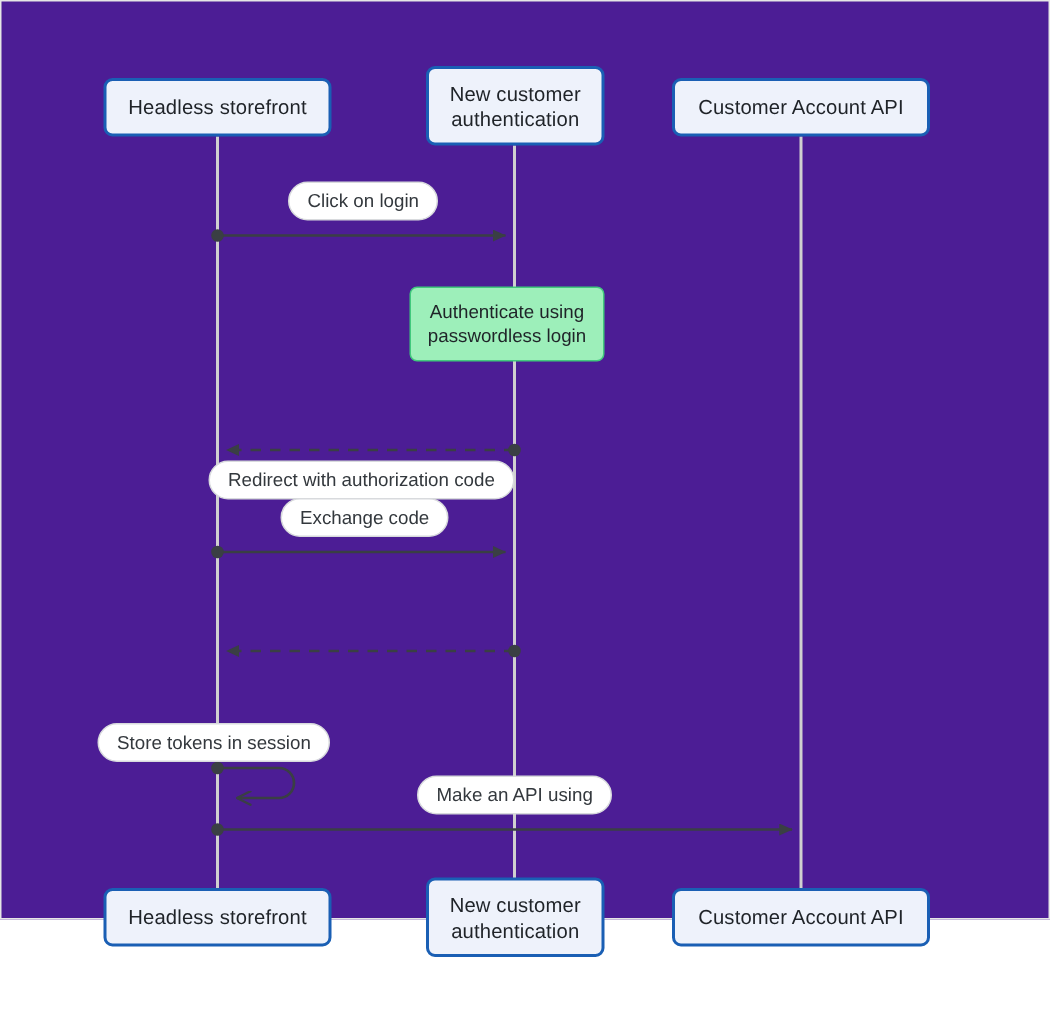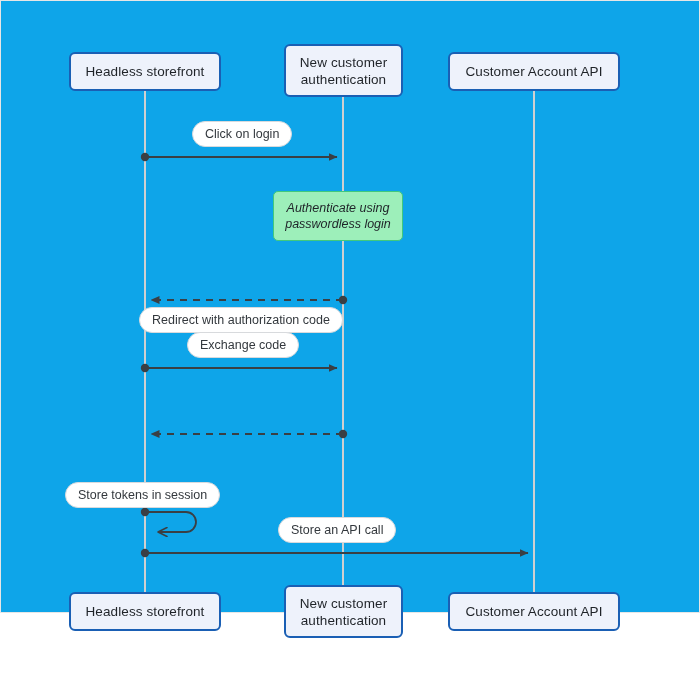--- a/index.html
+++ b/index.html
@@ -10,21 +10,21 @@
   body {
     width: 700px;
     height: 684px;
     font-family: "Liberation Sans", sans-serif;
     overflow: hidden;
   }
   #canvas {
     position: relative;
     width: 700px;
     height: 613px;
-    background: #0ea5e9;
+    background: #4c1d95;
     box-sizing: border-box;
     border: 1px solid #e6e6e6;
   }
   #diagram-svg {
     position: absolute;
     left: 0;
     top: 0;
     width: 700px;
     height: 684px;
   }
@@ -52,21 +52,20 @@
     border: 1.5px solid #41c97d;
     border-radius: 5px;
     display: flex;
     align-items: center;
     justify-content: center;
     text-align: center;
     color: #1f2328;
     font-size: 12.5px;
     line-height: 16px;
     padding: 0 8px;
-    font-style: italic;
   }
   
   .msg-label {
     position: absolute;
     box-sizing: border-box;
     background: #ffffff;
     border: 1px solid #d8dadd;
     border-radius: 999px;
     display: flex;
     align-items: center;
@@ -158,21 +157,21 @@
   <div class="msg-label" style="left:186px; top:331px;">
     <span>Exchange code</span>
   </div>
 
 
   <div class="msg-label" style="left:64px; top:466px;margin-top:15px;">
     <span>Store tokens in session</span>
   </div>
 
   <div class="msg-label" style="left:277px; top:516px;">
-    <span>Store an API call</span>
+    <span>Make an API using</span>
   </div>
 
   <div class="participant-box" style="left:68px; top:591px; width:152px; height:39px;">
     <span>Headless storefront</span>
   </div>
 
   <div class="participant-box" style="left:283px; top:584px; width:119px; height:53px;">
     <span>New customer authentication</span>
   </div>
 

